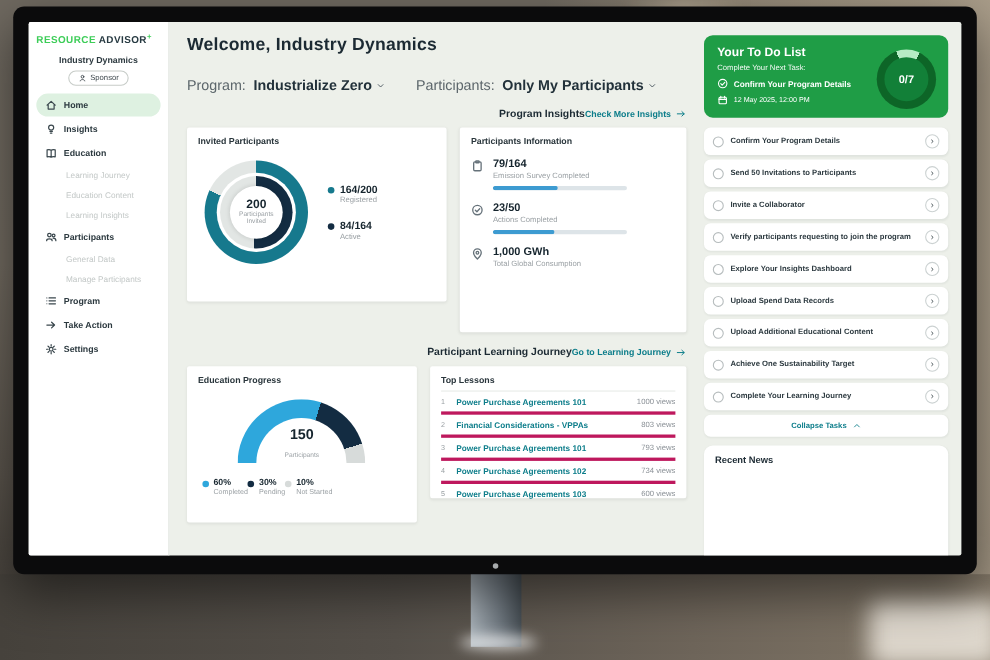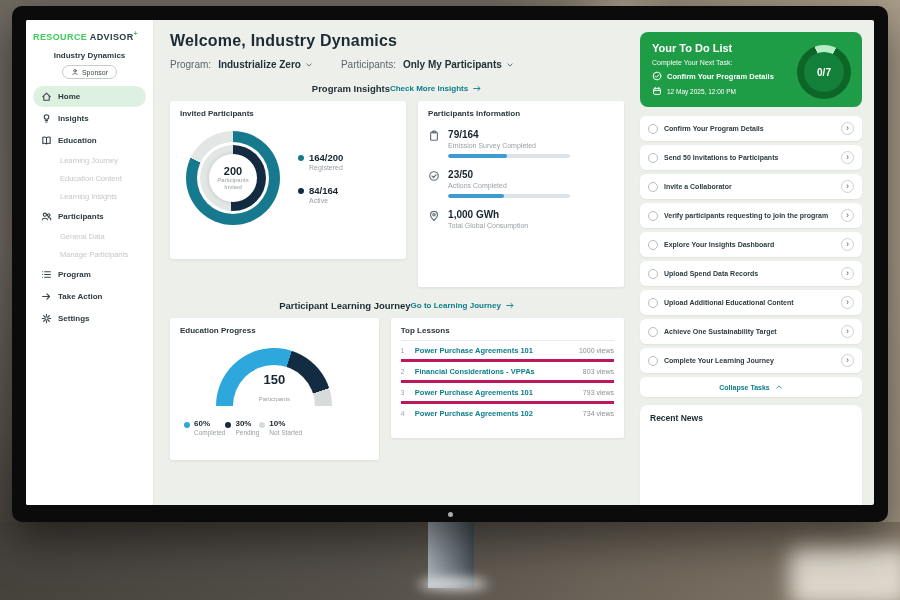--- a/index.html
+++ b/index.html
@@ -33,25 +33,25 @@
   .badge .bic { width:8px; height:8px; color:#3d474c; }
   .nav-item { display:flex; align-items:center; gap:6px; font-size:8px; font-weight:bold; color:#2d3a40;
     padding:5px 8px; border-radius:12px; margin:1px 0; cursor:pointer; white-space:nowrap; }
   .nav-item.active { background:#def1e1; }
   .nav-item.sub { padding:4px 8px 4px 27px; color:#c3c8c7; font-weight:normal; font-size:7.5px; }
   .nav-icon { width:11px; height:11px; flex:none; color:#3a474d; }
 
   
   .main { flex:1; min-width:0; padding:12px 12px 0 16px; }
   .welcome { font-size:16px; font-weight:bold; color:#1c2a33; letter-spacing:.2px; }
-  .filters { display:flex; align-items:center; gap:7px; margin-top:9px; font-size:10px; color:#5c666b; }
+  .filters { display:flex; align-items:center; gap:7px; margin-top:20px; font-size:13px; color:#5c666b; }
   .select { display:flex; align-items:center; gap:4px; font-weight:bold; color:#22313a; cursor:pointer; }
   .chev { width:8px; height:8px; color:#44505a; }
   .filters .gap { width:14px; }
-  .sec-head { display:flex; justify-content:center; align-items:center; margin-top:13px; margin-bottom:7px; }
+  .sec-head { display:flex; justify-content:flex-end; align-items:center; margin-top:13px; margin-bottom:7px; }
   .sec-title { font-size:9.5px; font-weight:bold; color:#1c2a33; }
   .sec-link { font-size:8px; font-weight:bold; color:#0c7d8a; display:flex; align-items:center; gap:4px; cursor:pointer; }
   .arrow { width:10px; height:9px; }
   .cards { display:flex; gap:12px; }
   .card { background:#fff; border-radius:2px; box-shadow:0 1px 3px rgba(20,30,30,.08); padding:8px 10px; }
   .card-title { font-size:8px; font-weight:bold; color:#2a363c; }
 
   
   .card-invited { width:52%; height:158px; }
   .inv-body { display:flex; align-items:center; gap:18px; margin-top:13px; padding-left:6px; }
@@ -424,20 +424,25 @@
             <div class="lesson-row">
               <span class="lesson-num">3</span>
               <span class="lesson-title">Power Purchase Agreements 101</span>
               <span class="lesson-views">793 views</span>
             </div>
             <div class="lesson-row">
               <span class="lesson-num">4</span>
               <span class="lesson-title">Power Purchase Agreements 102</span>
               <span class="lesson-views">734 views</span>
             </div>
+            <div class="lesson-row">
+              <span class="lesson-num">5</span>
+              <span class="lesson-title">Power Purchase Agreements 103</span>
+              <span class="lesson-views">600 views</span>
+            </div>
           </div>
         </div>
       </main>
 
       <section class="rightcol">
         <div class="todo-card">
           <div class="todo-title">Your To Do List</div>
           <div class="todo-sub">Complete Your Next Task:</div>
           <div class="todo-next">
             <span class="wic">

